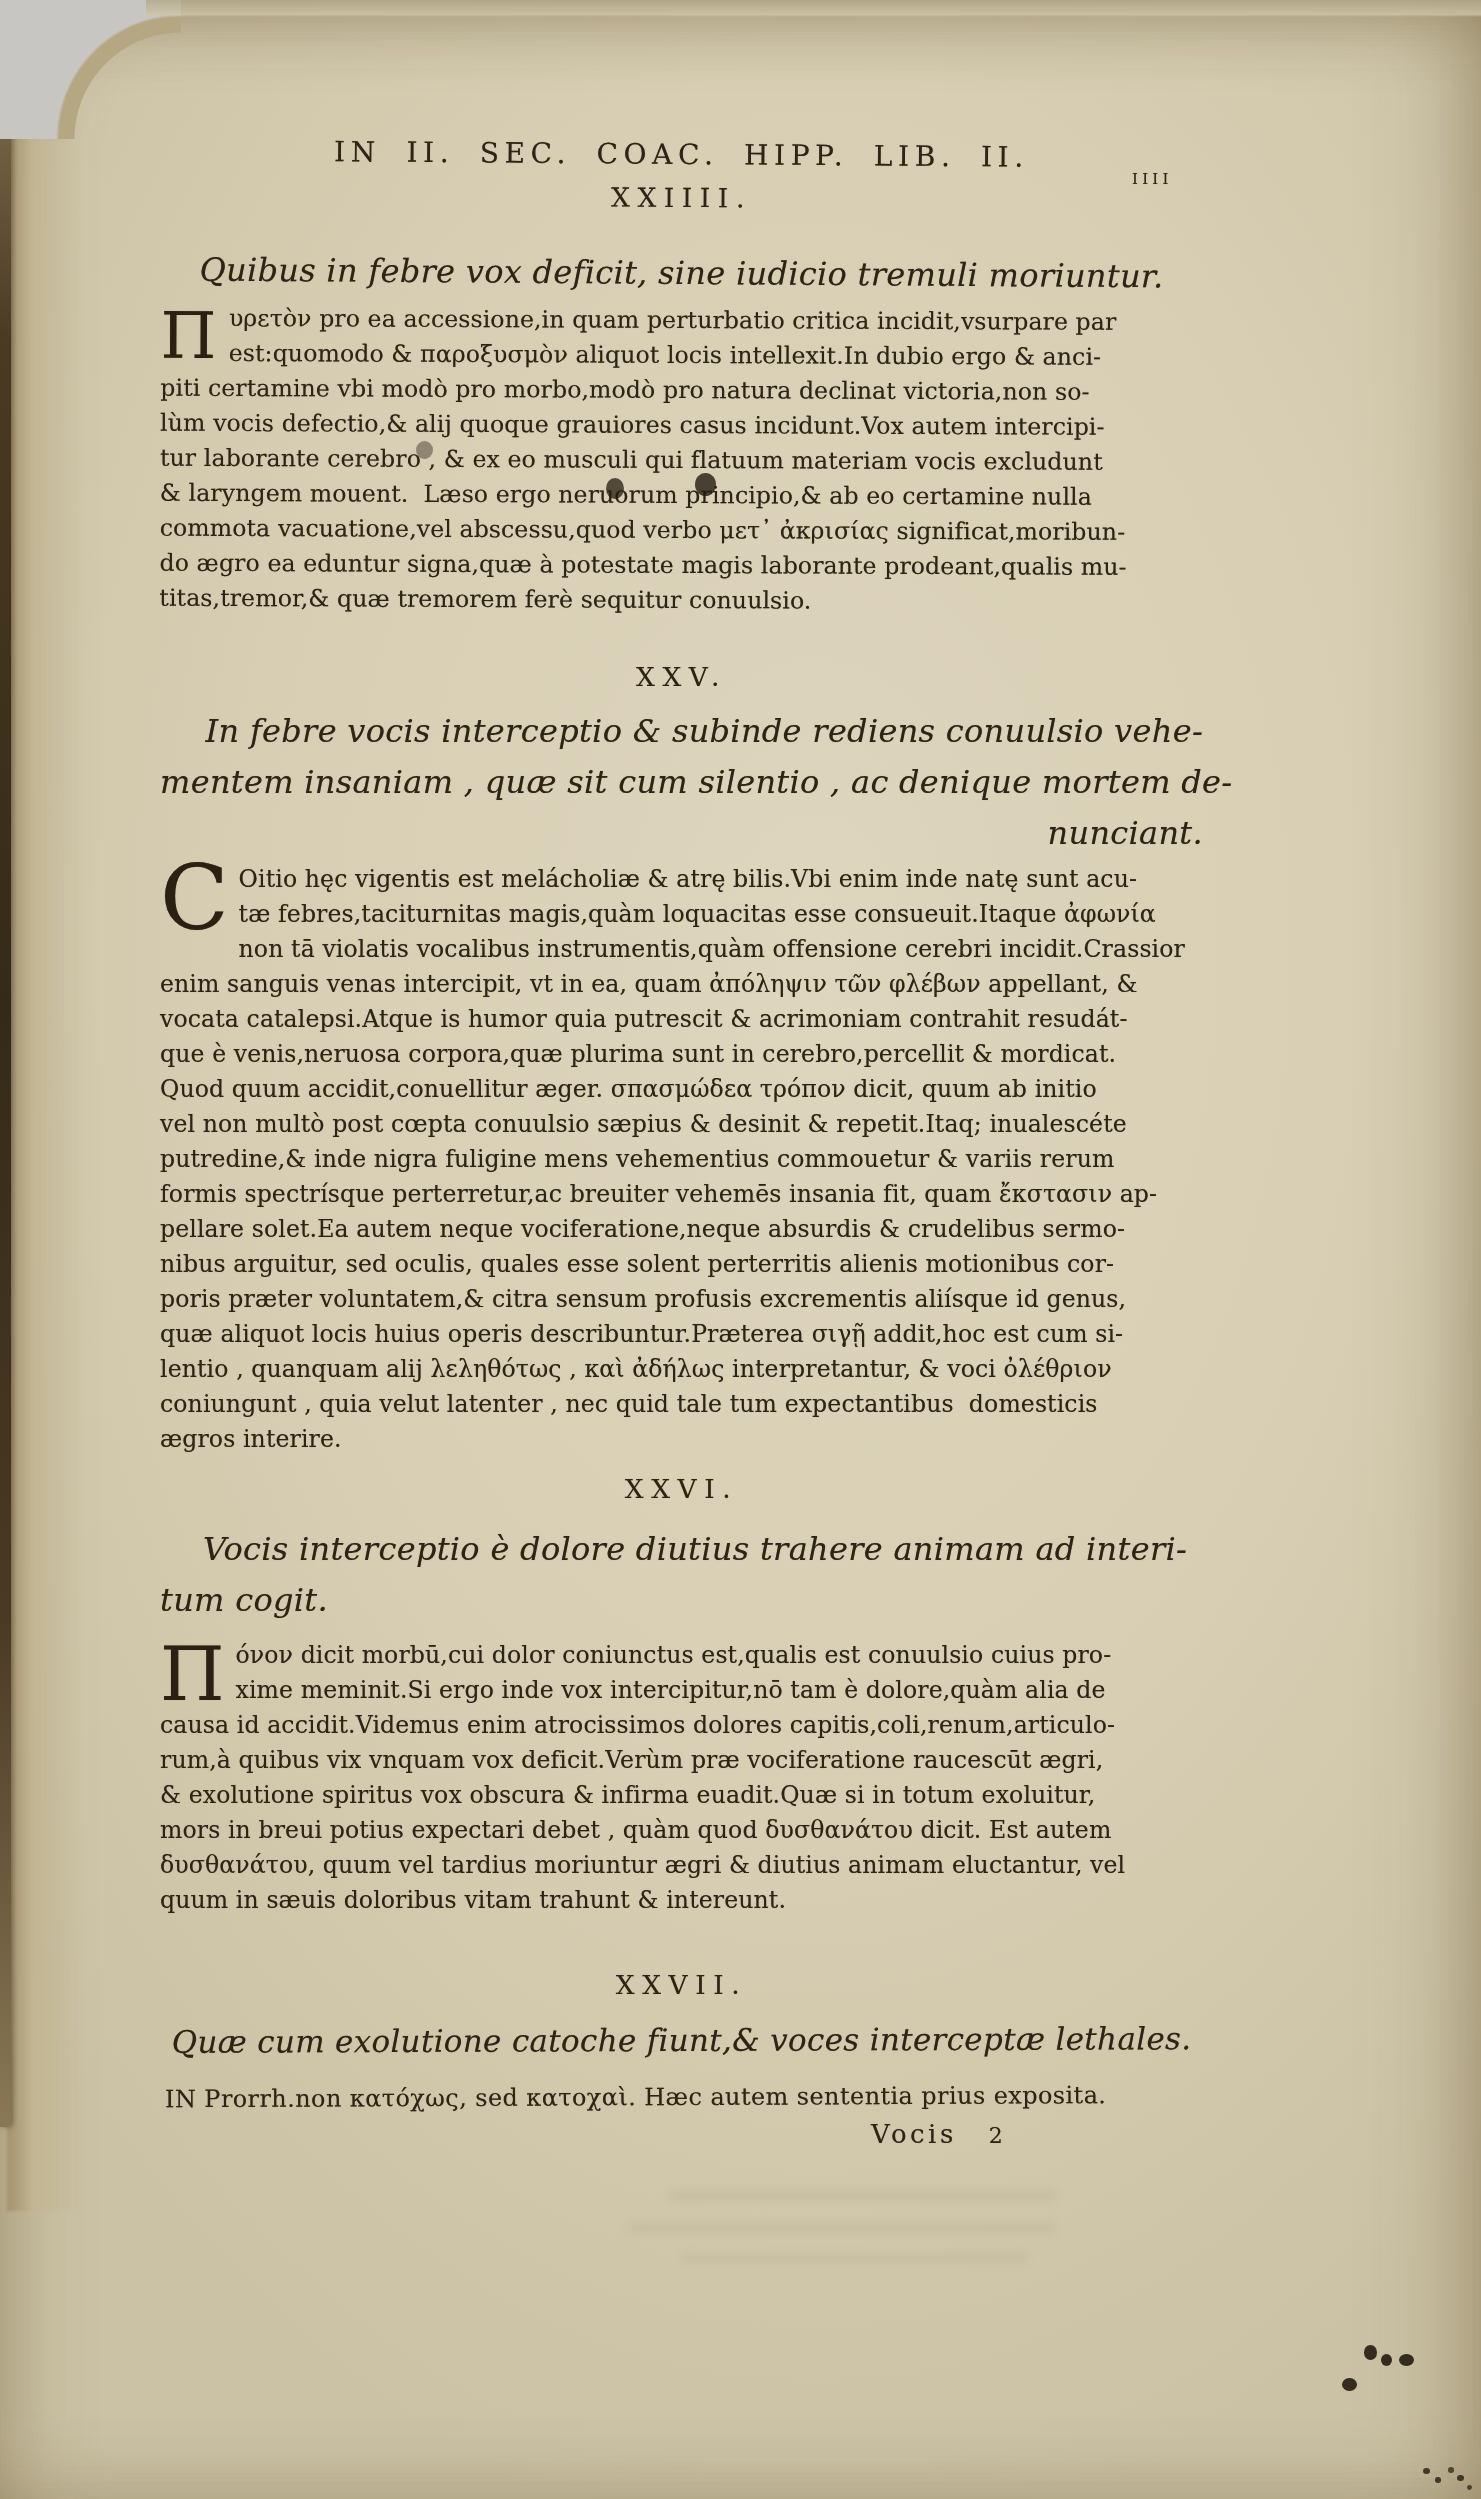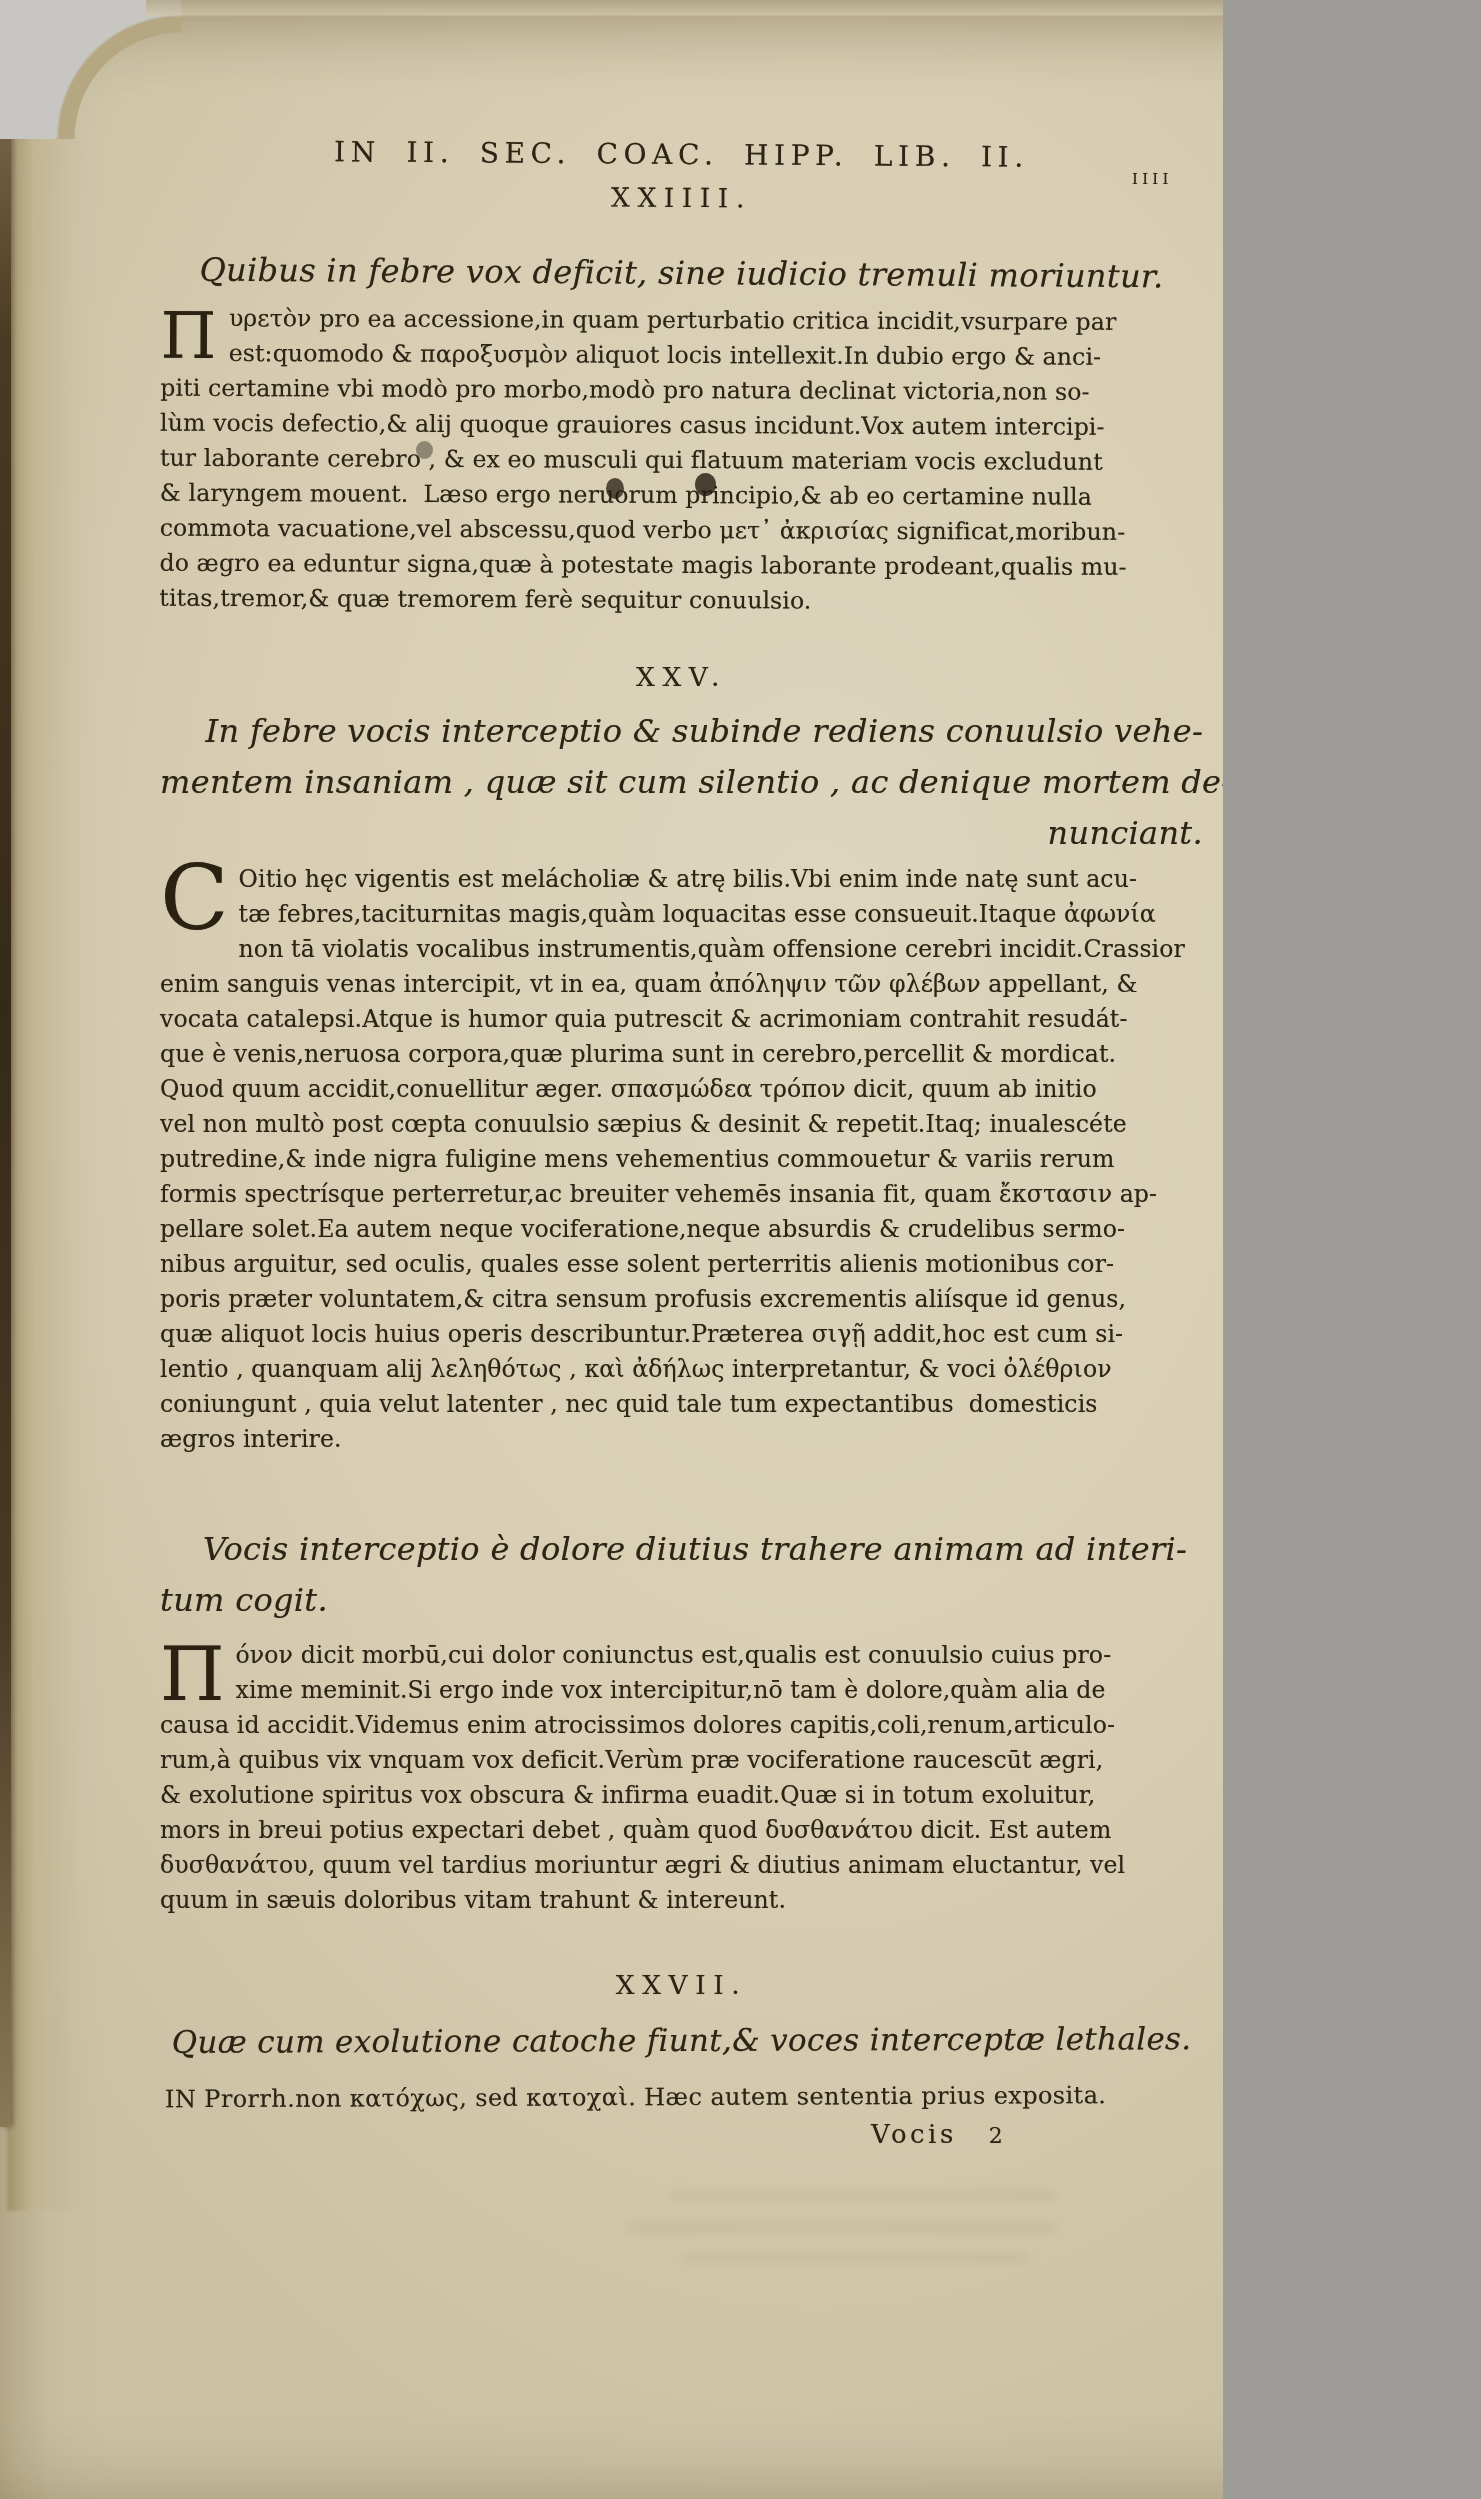--- a/index.html
+++ b/index.html
@@ -1,19 +1,19 @@
 <!DOCTYPE html>
 <html style="font-size:11px"><head>
 <meta charset="utf-8">
 <style>
   html,body{margin:0;padding:0;}
   body{background:#9e9c99;font-family:"DejaVu Serif","Liberation Serif",serif;}
 
   .photo{
-    position:relative;width:1223px;height:2500px;overflow:hidden;
+    position:relative;width:1481px;height:2500px;overflow:hidden;
     background:#0ea5e9;
   }
 
   
   .page{
     position:absolute;left:0;top:0;width:1481px;height:2500px;
     border-top-left-radius:104px;
     background:
       radial-gradient(ellipse 1043px 1599px at 55% 38%, #ded6bd 0%, #d7ceb3 55%, #cbc2a5 100%);
     box-shadow:
@@ -154,20 +154,21 @@
 formis spectrísque perterretur,ac breuiter vehemēs insania fit, quam ἔκστασιν ap-
 pellare solet.Ea autem neque vociferatione,neque absurdis &amp; crudelibus sermo-
 nibus arguitur, sed oculis, quales esse solent perterritis alienis motionibus cor-
 poris præter voluntatem,&amp; citra sensum profusis excrementis aliísque id genus,
 quæ aliquot locis huius operis describuntur.Præterea σιγῇ addit,hoc est cum si-
 lentio , quanquam alij λεληθότως , καὶ ἀδήλως interpretantur, &amp; voci ὀλέθριον
 coniungunt , quia velut latenter , nec quid tale tum expectantibus  domesticis
 ægros interire.</span>
     </div>
 
+    <div class="block chap-num ink" style="top:1473px;">XXVI.</div>
     <div class="block chap-heading ink" style="top:1524px;text-indent:43px;">Vocis interceptio è dolore diutius trahere animam ad interi-
 tum cogit.</div>
     <div class="block para ink" style="top:1638px;">
       <span class="dropcap dc-p3">Π</span><span class="body-text">όνον dicit morbū,cui dolor coniunctus est,qualis est conuulsio cuius pro-
 xime meminit.Si ergo inde vox intercipitur,nō tam è dolore,quàm alia de
 causa id accidit.Videmus enim atrocissimos dolores capitis,coli,renum,articulo-
 rum,à quibus vix vnquam vox deficit.Verùm præ vociferatione raucescūt ægri,
 &amp; exolutione spiritus vox obscura &amp; infirma euadit.Quæ si in totum exoluitur,
 mors in breui potius expectari debet , quàm quod δυσθανάτου dicit. Est autem
 δυσθανάτου, quum vel tardius moriuntur ægri &amp; diutius animam eluctantur, vel

